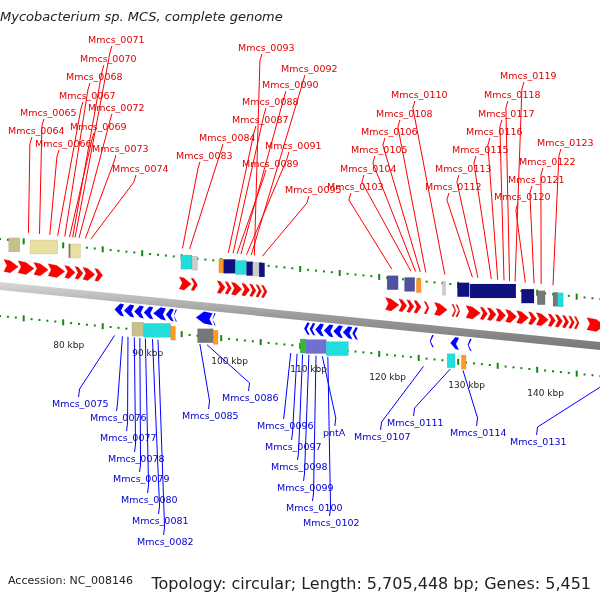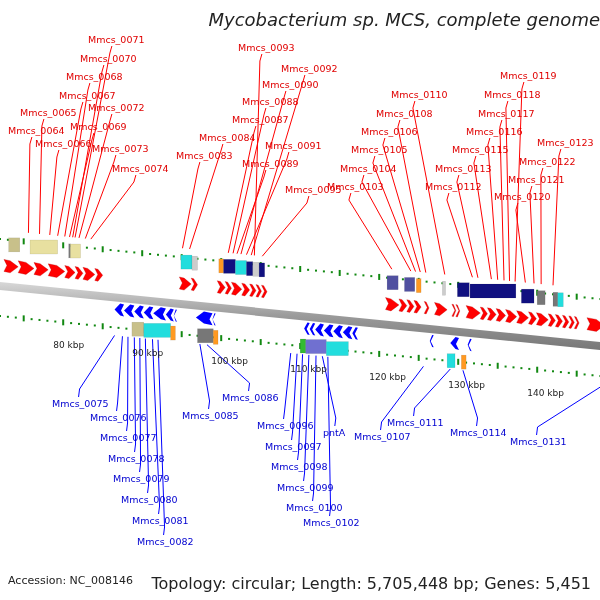--- a/index.html
+++ b/index.html
@@ -1,17 +1,17 @@
 <!DOCTYPE html>
 <html><head>
 <meta charset="utf-8">
 <style>
   html,body{margin:0;padding:0;background:#fff;}
   body{width:600px;height:600px;position:relative;overflow:hidden;font-family:"DejaVu Sans",sans-serif;}
-  #title{position:absolute;left:0;top:9px;width:600px;text-align:right;font-style:italic;font-size:18px;color:#222;}
+  #title{position:absolute;left:0;top:9px;width:600px;text-align:left;font-style:italic;font-size:13px;color:#222;}
   #map{position:absolute;left:0;top:0;}
   #footer-left{position:absolute;left:8px;top:574px;font-size:11px;color:#222;}
   #footer-right{position:absolute;right:9px;top:574px;font-size:16px;color:#222;}
   .lbl{font-family:"DejaVu Sans",sans-serif;font-size:9.5px;}
   .tick-lbl{font-family:"DejaVu Sans",sans-serif;font-size:9px;fill:#222;}
 </style>
 </head>
 <body>
 
 <div id="title">Mycobacterium sp. MCS, complete genome</div>

